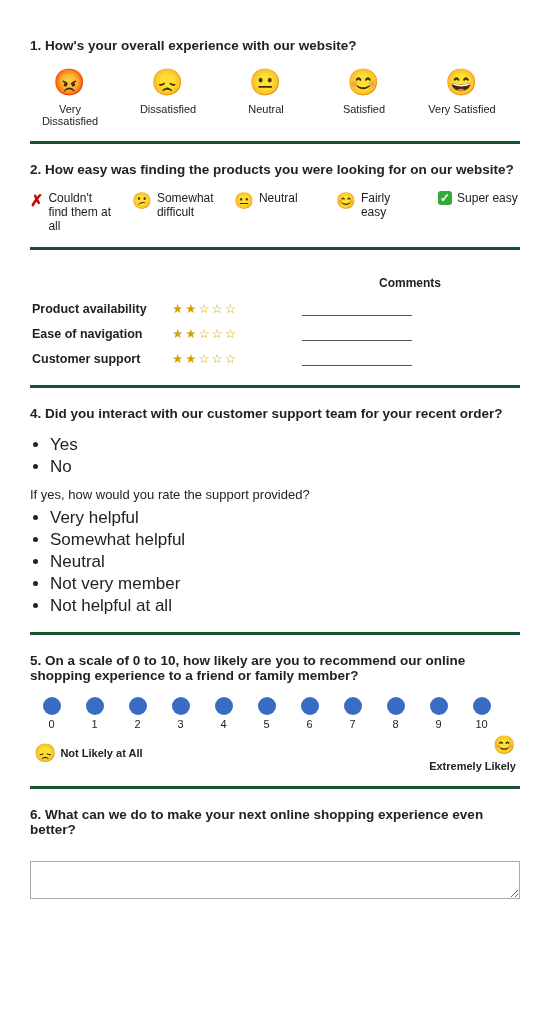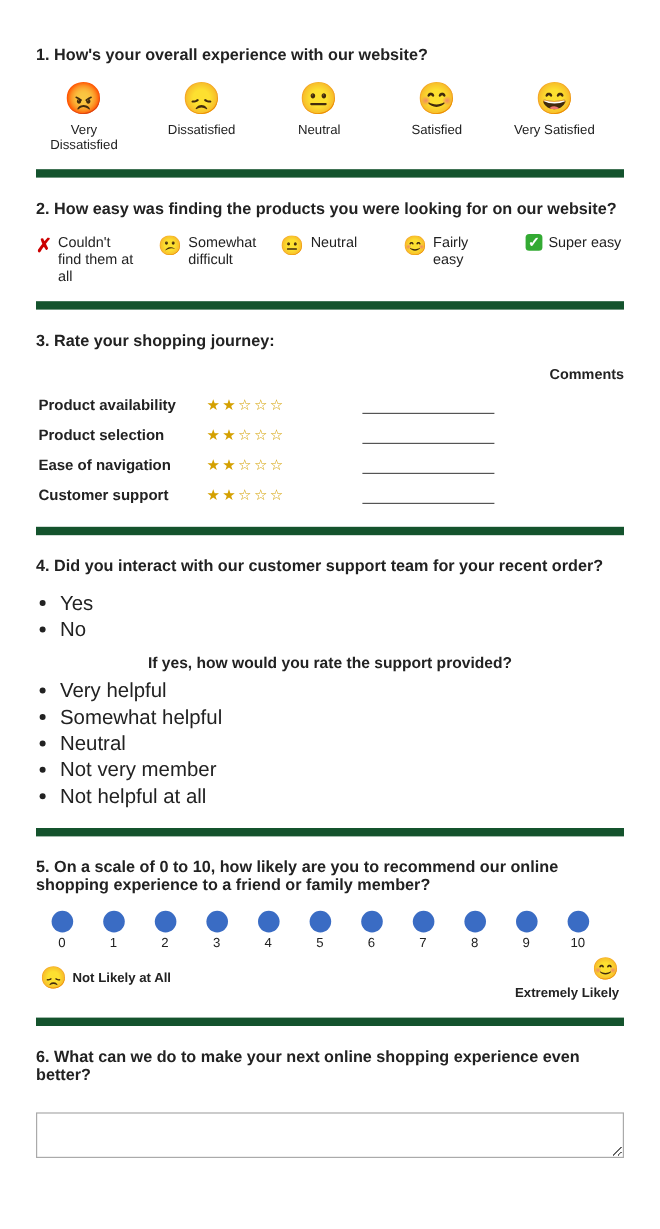--- a/index.html
+++ b/index.html
@@ -7,21 +7,21 @@
       font-family: Arial, sans-serif;
       font-size: 13px;
       color: #222;
       background: #fff;
       width: 550px;
       min-height: 1024px;
       padding: 20px 30px;
     }
     .section {
       padding: 18px 0 14px 0;
-      border-bottom: 7px solid #14532d;
+      border-bottom: 3px solid #14532d;
     }
     .section-title {
       font-weight: bold;
       font-size: 13.5px;
       margin-bottom: 14px;
     }
 
     
     .emoji-row {
       display: flex;
@@ -120,23 +120,22 @@
     .q4-list {
       list-style: disc;
       padding-left: 20px;
       margin-top: 6px;
     }
     .q4-list li {
       margin-bottom: 2px;
       font-size: 17px;
     }
     .bold-label {
-      font-weight: bold;
+      font-weight: normal;
       margin: 10px 0 5px 0;
-      text-align: center;
     }
 
     
     .scale-row {
       display: flex;
       gap: 0;
       margin-top: 10px;
       align-items: flex-start;
     }
     .scale-item {
@@ -237,40 +236,31 @@
       <div class="q2-item">
         <div class="q2-item-inner">
           <span class="check-green">✓</span>
           <span class="q2-label">Super easy</span>
         </div>
       </div>
     </div>
 </div>
 
 <div class="section">
-  <div class="section-title">
-    <span>3.</span>
-    <span>Rate your shopping journey:</span>
-  </div>
   <table class="q3-table">
     <thead>
       <tr>
         <th style="text-align:left"></th>
         <th></th>
-        <th style="">Comments</th>
+        <th style="text-align:center">Comments</th>
       </tr>
     </thead>
     <tbody id="q3-tbody">
         <tr>
     <td class="row-label">Product availability</td>
-    <td class="stars">★★☆☆☆</td>
-    <td><span class="comment-line">&nbsp;</span></td>
-  </tr>
-        <tr>
-    <td class="row-label">Product selection</td>
     <td class="stars">★★☆☆☆</td>
     <td><span class="comment-line">&nbsp;</span></td>
   </tr>
         <tr>
     <td class="row-label">Ease of navigation</td>
     <td class="stars">★★☆☆☆</td>
     <td><span class="comment-line">&nbsp;</span></td>
   </tr>
         <tr>
     <td class="row-label">Customer support</td>

